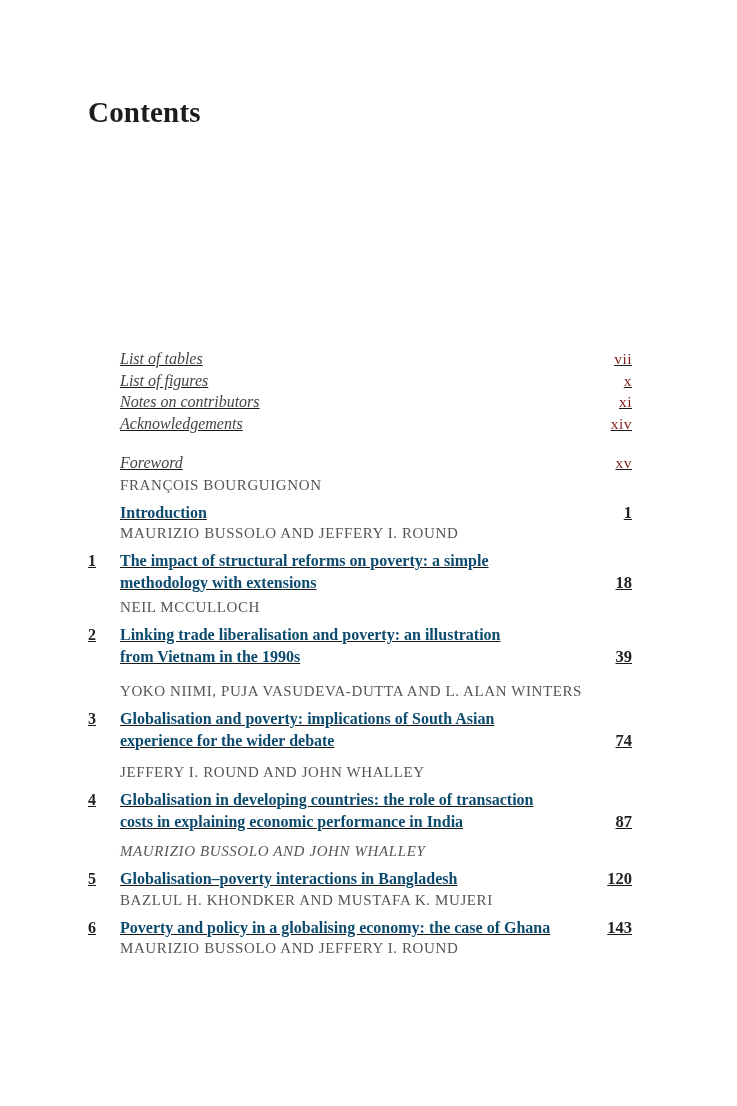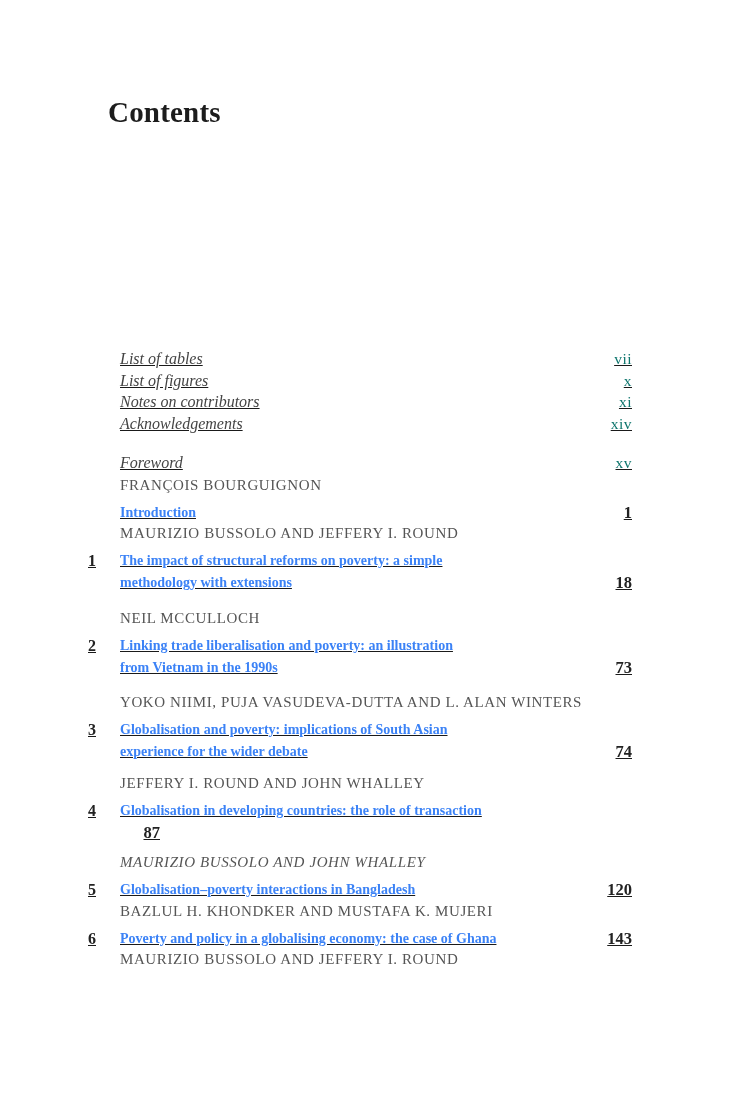--- a/index.html
+++ b/index.html
@@ -10,21 +10,21 @@
     body {
       width: 737px;
       height: 1106px;
       position: relative;
       overflow: hidden;
       font-family: "Liberation Serif", "DejaVu Serif", serif;
       color: #1a1a1a;
     }
     .page-title {
       position: absolute;
-      left: 108px;
+      left: 88px;
       top: 96px;
       font-size: 29px;
       font-weight: bold;
       color: #1c1c1c;
       letter-spacing: 0.2px;
     }
     .toc {
       position: absolute;
       left: 88px;
       top: 348px;
@@ -52,36 +52,36 @@
     }
     
     .fm .title {
       font-style: italic;
       font-size: 16px;
       color: #444;
       line-height: 21.5px;
     }
     .fm .page {
       font-size: 15.5px;
-      color: #0f766e;
+      color: #7f1d1d;
       line-height: 21.5px;
       letter-spacing: 0.5px;
     }
     .author {
       margin-left: 32px;
       font-size: 15px;
       letter-spacing: 0.6px;
       color: #555;
       text-transform: uppercase;
       line-height: 14px;
     }
     .main .title {
       font-weight: bold;
-      font-size: 14px;
-      color: #3b82f6;
+      font-size: 16px;
+      color: #0c4a6e;
       line-height: 21.5px;
     }
     .main .page {
       font-weight: bold;
       font-size: 16.5px;
       color: #222;
       line-height: 21.5px;
     }
     .main .num { line-height: 21.5px; }
     .entry { margin-bottom: 10px; }
@@ -141,32 +141,32 @@
     <div class="entry">
       <div class="row">
         <span class="num">1</span>
         <span class="title">The impact of structural reforms on poverty: a simple</span>
       </div>
       <div class="row">
         <span class="num"></span>
         <span class="title">methodology with extensions</span>
         <span class="page">18</span>
       </div>
-      <div class="author" style="margin-top:18px;">NEIL McCULLOCH</div>
+      <div class="author" style="margin-top:7px;">NEIL McCULLOCH</div>
     </div>
 
     <div class="entry">
       <div class="row">
         <span class="num">2</span>
         <span class="title">Linking trade liberalisation and poverty: an illustration</span>
       </div>
       <div class="row">
         <span class="num"></span>
         <span class="title">from Vietnam in the 1990s</span>
-        <span class="page">73</span>
+        <span class="page">39</span>
       </div>
       <div class="author" style="margin-top:17px;">YOKO NIIMI, PUJA VASUDEVA-DUTTA AND L. ALAN WINTERS</div>
     </div>
 
     <div class="entry">
       <div class="row">
         <span class="num">3</span>
         <span class="title">Globalisation and poverty: implications of South Asian</span>
       </div>
       <div class="row">
@@ -177,20 +177,21 @@
       <div class="author" style="margin-top:14px;">JEFFERY I. ROUND AND JOHN WHALLEY</div>
     </div>
 
     <div class="entry">
       <div class="row">
         <span class="num">4</span>
         <span class="title">Globalisation in developing countries: the role of transaction</span>
       </div>
       <div class="row">
         <span class="num"></span>
+        <span class="title">costs in explaining economic performance in India</span>
         <span class="page">87</span>
       </div>
       <div class="author" style="margin-top:12px;font-style:italic;">MAURIZIO BUSSOLO AND JOHN WHALLEY</div>
     </div>
 
     <div class="entry">
       <div class="row">
         <span class="num">5</span>
         <span class="title">Globalisation–poverty interactions in Bangladesh</span>
         <span class="page">120</span>

